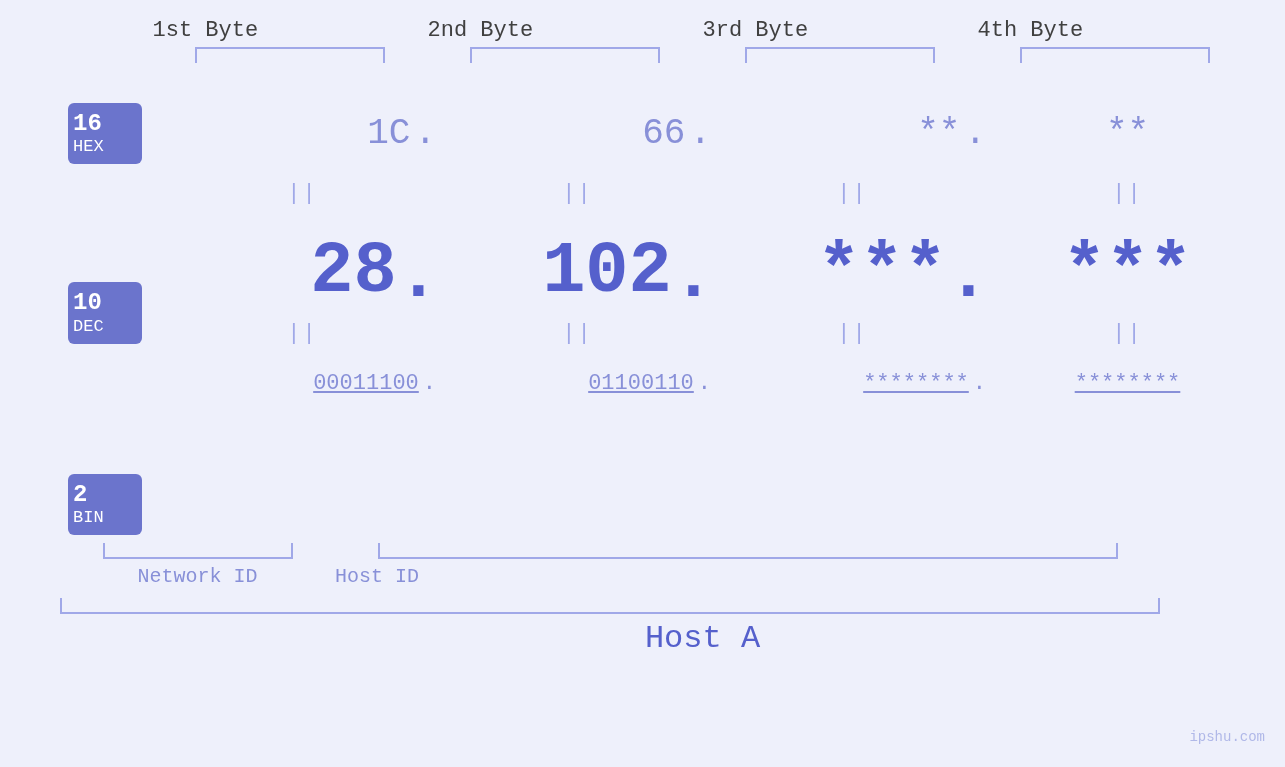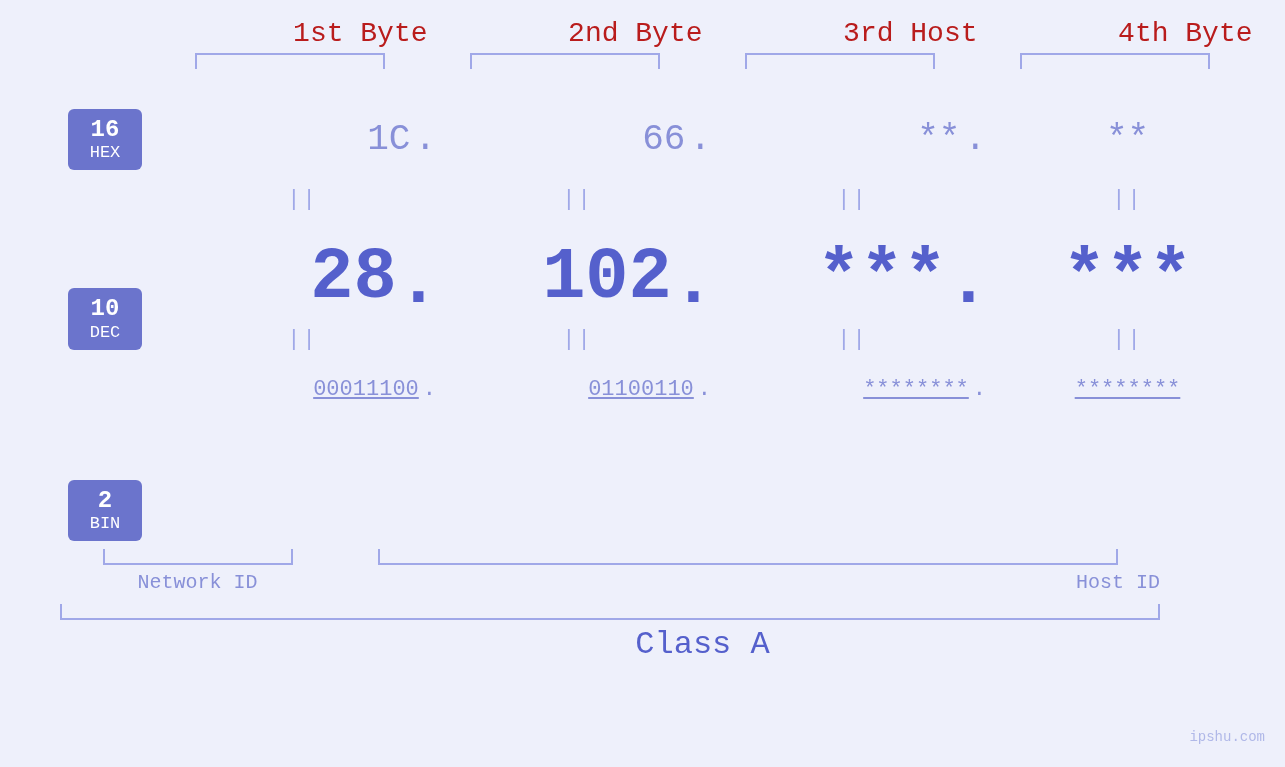--- a/index.html
+++ b/index.html
@@ -25,25 +25,25 @@
     
     .byte-headers {
       display: flex;
       justify-content: center;
       width: 100%;
       padding-top: 18px;
       margin-left: 120px;
     }
 
     .byte-label {
-      color: #b91c1c;
-      font-size: 28px;
+      color: #404040;
+      font-size: 22px;
       font-family: 'Courier New', Courier, monospace;
       font-weight: 400;
-      text-align: right;
+      text-align: left;
       width: 275px;
     }
 
     
     .brackets-row {
       display: flex;
       justify-content: center;
       width: 100%;
       margin-left: 120px;
       margin-top: 4px;
@@ -81,21 +81,20 @@
       padding-top: 10px;
       width: 120px;
       align-items: center;
     }
 
     .badge {
       background: #6b74cc;
       color: white;
       border-radius: 6px;
       width: 74px;
-      text-align: center;
       padding: 8px 5px;
       margin-bottom: 0;
     }
 
     .badge-number {
       font-size: 24px;
       font-weight: bold;
       font-family: 'Courier New', Courier, monospace;
       line-height: 1.1;
     }
@@ -218,21 +217,21 @@
     .network-id-label {
       width: 275px;
       text-align: center;
       color: #8890d8;
       font-size: 20px;
       font-family: 'Courier New', Courier, monospace;
     }
 
     .host-id-label {
       width: 825px;
-      text-align: right;
+      text-align: left;
       color: #8890d8;
       font-size: 20px;
       font-family: 'Courier New', Courier, monospace;
     }
 
     
     .class-bracket-row {
       display: flex;
       width: 100%;
       margin-left: 120px;
@@ -304,21 +303,21 @@
     }
   </style>
 </head>
 <body>
 
 <div class="container">
 
   <div class="byte-headers">
     <div class="byte-label">1st Byte</div>
     <div class="byte-label">2nd Byte</div>
-    <div class="byte-label">3rd Host</div>
+    <div class="byte-label">3rd Byte</div>
     <div class="byte-label">4th Byte</div>
   </div>
 
   <div class="brackets-row">
     <div class="bracket-cell">
       <div class="bracket-top"></div>
     </div>
     <div class="bracket-cell">
       <div class="bracket-top"></div>
     </div>
@@ -455,18 +454,18 @@
   <div class="id-labels-row">
     <div class="network-id-label">Network ID</div>
     <div class="host-id-label">Host ID</div>
   </div>
 
   <div class="class-bracket-row">
     <div class="class-bracket-line"></div>
   </div>
 
   <div class="class-label-row">
-    <div class="class-label">Class A</div>
+    <div class="class-label">Host A</div>
   </div>
 
   <div class="watermark">ipshu.com</div>
 
 </div>
 
 </body></html>

